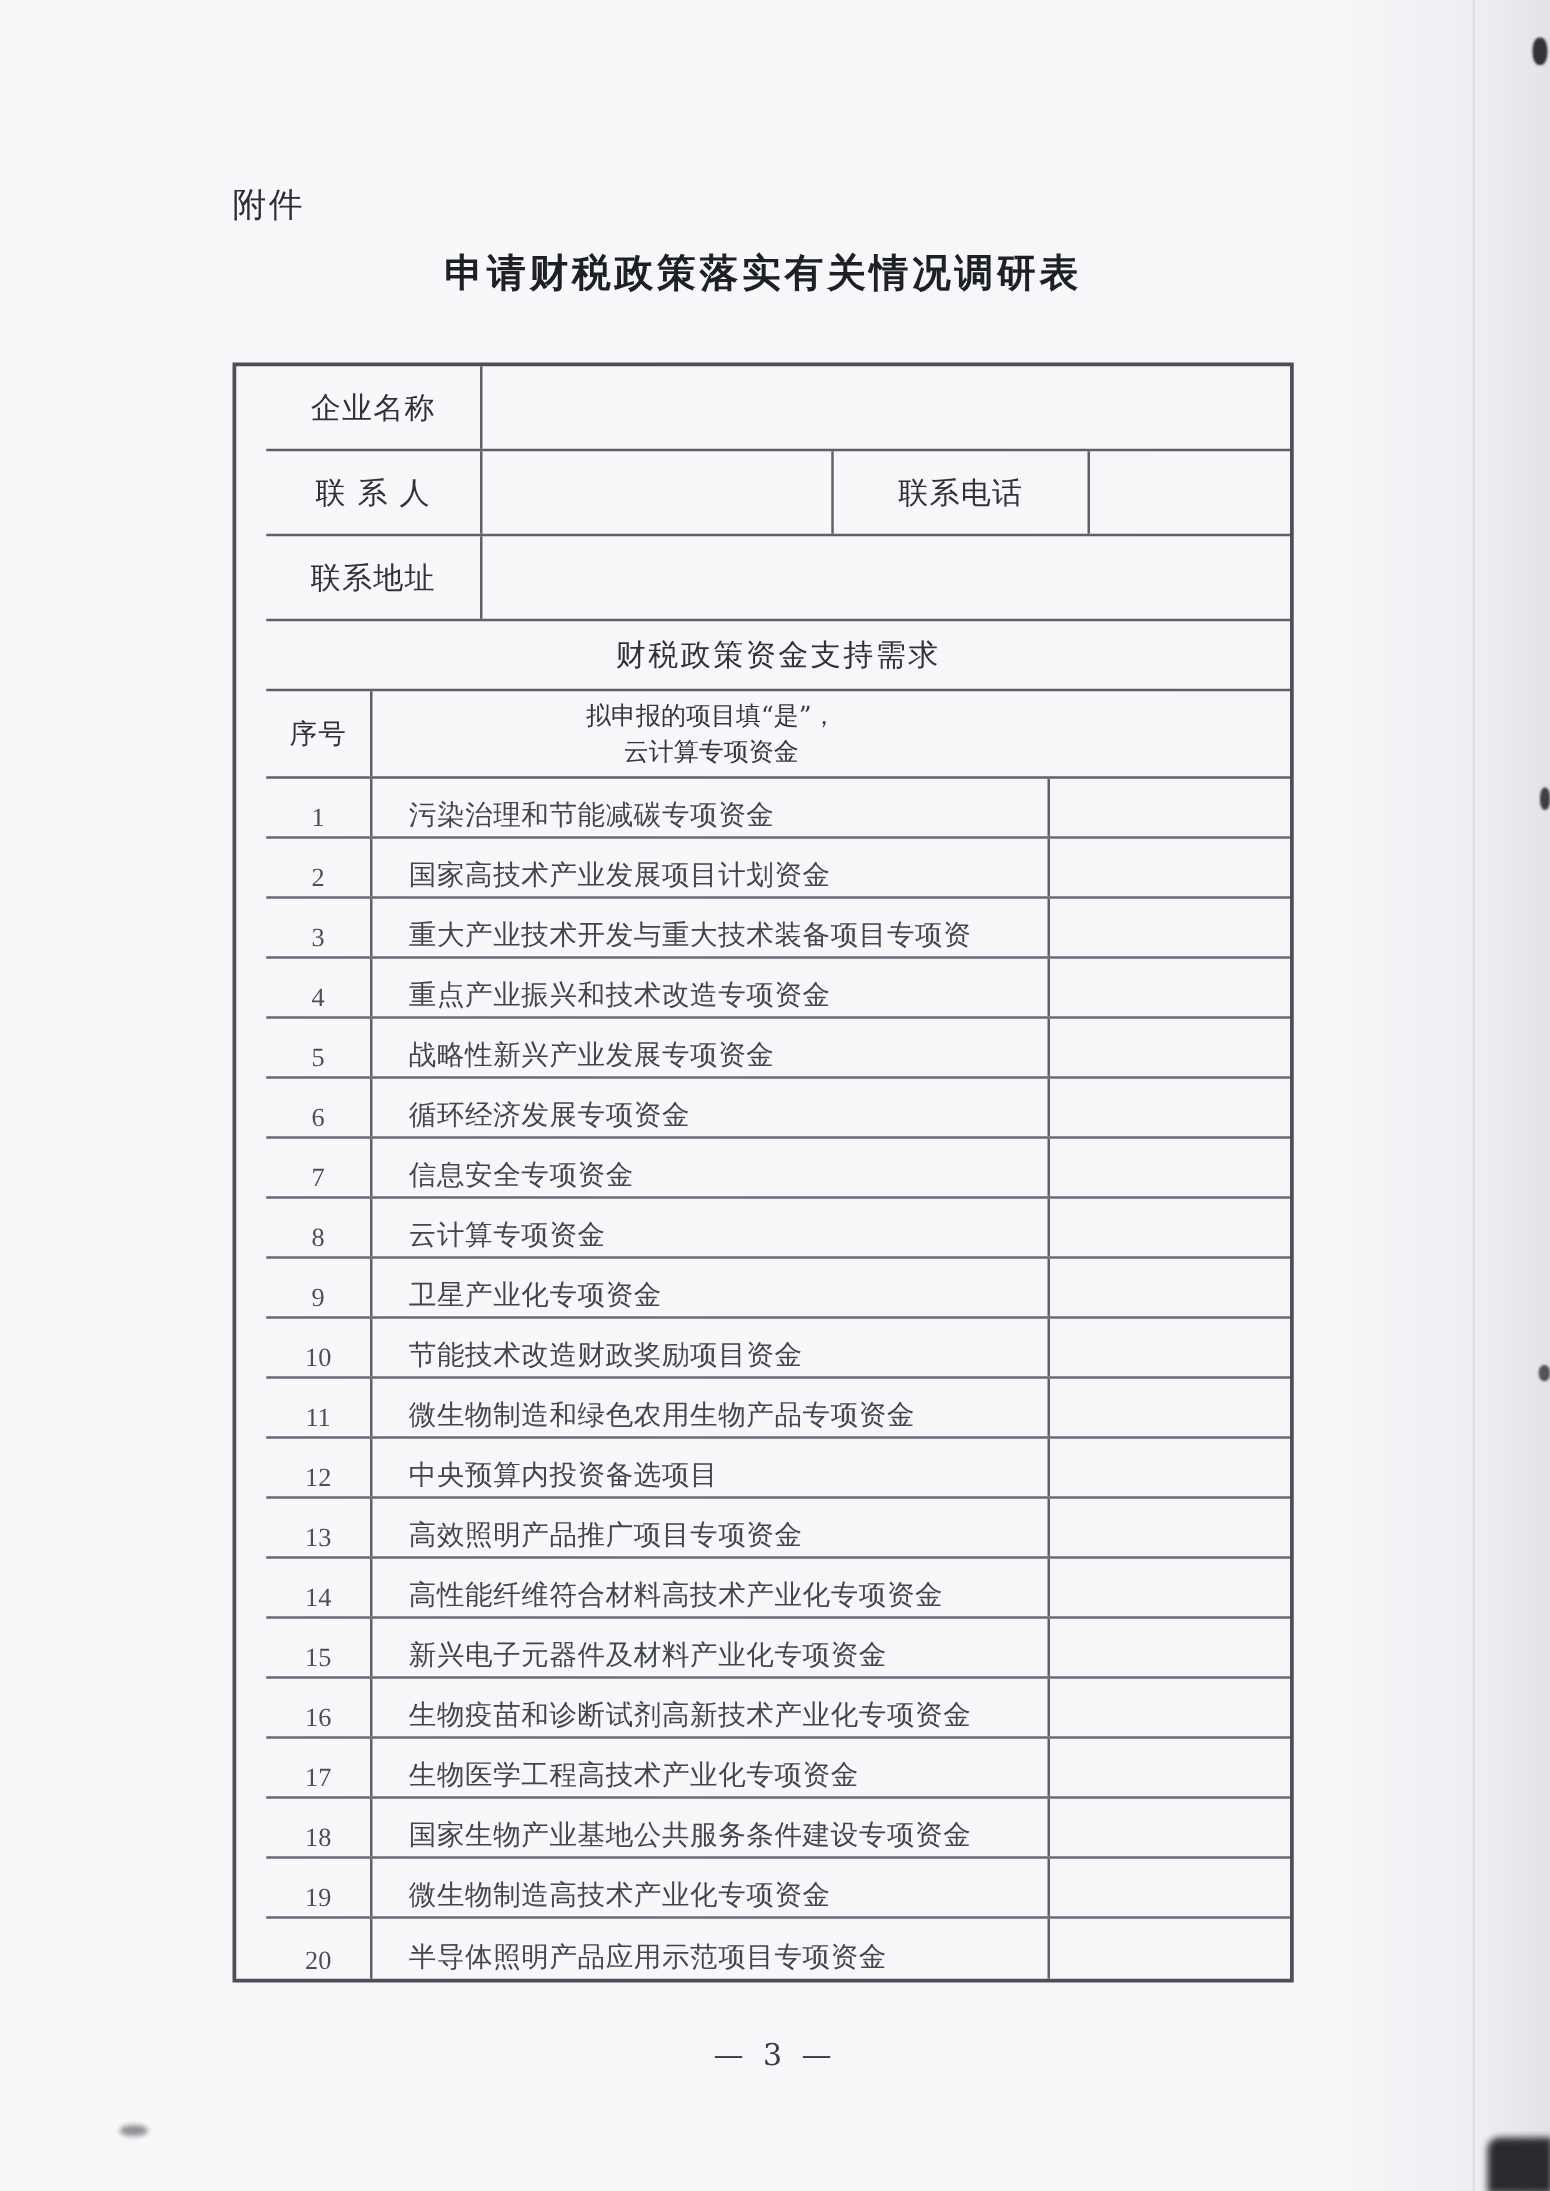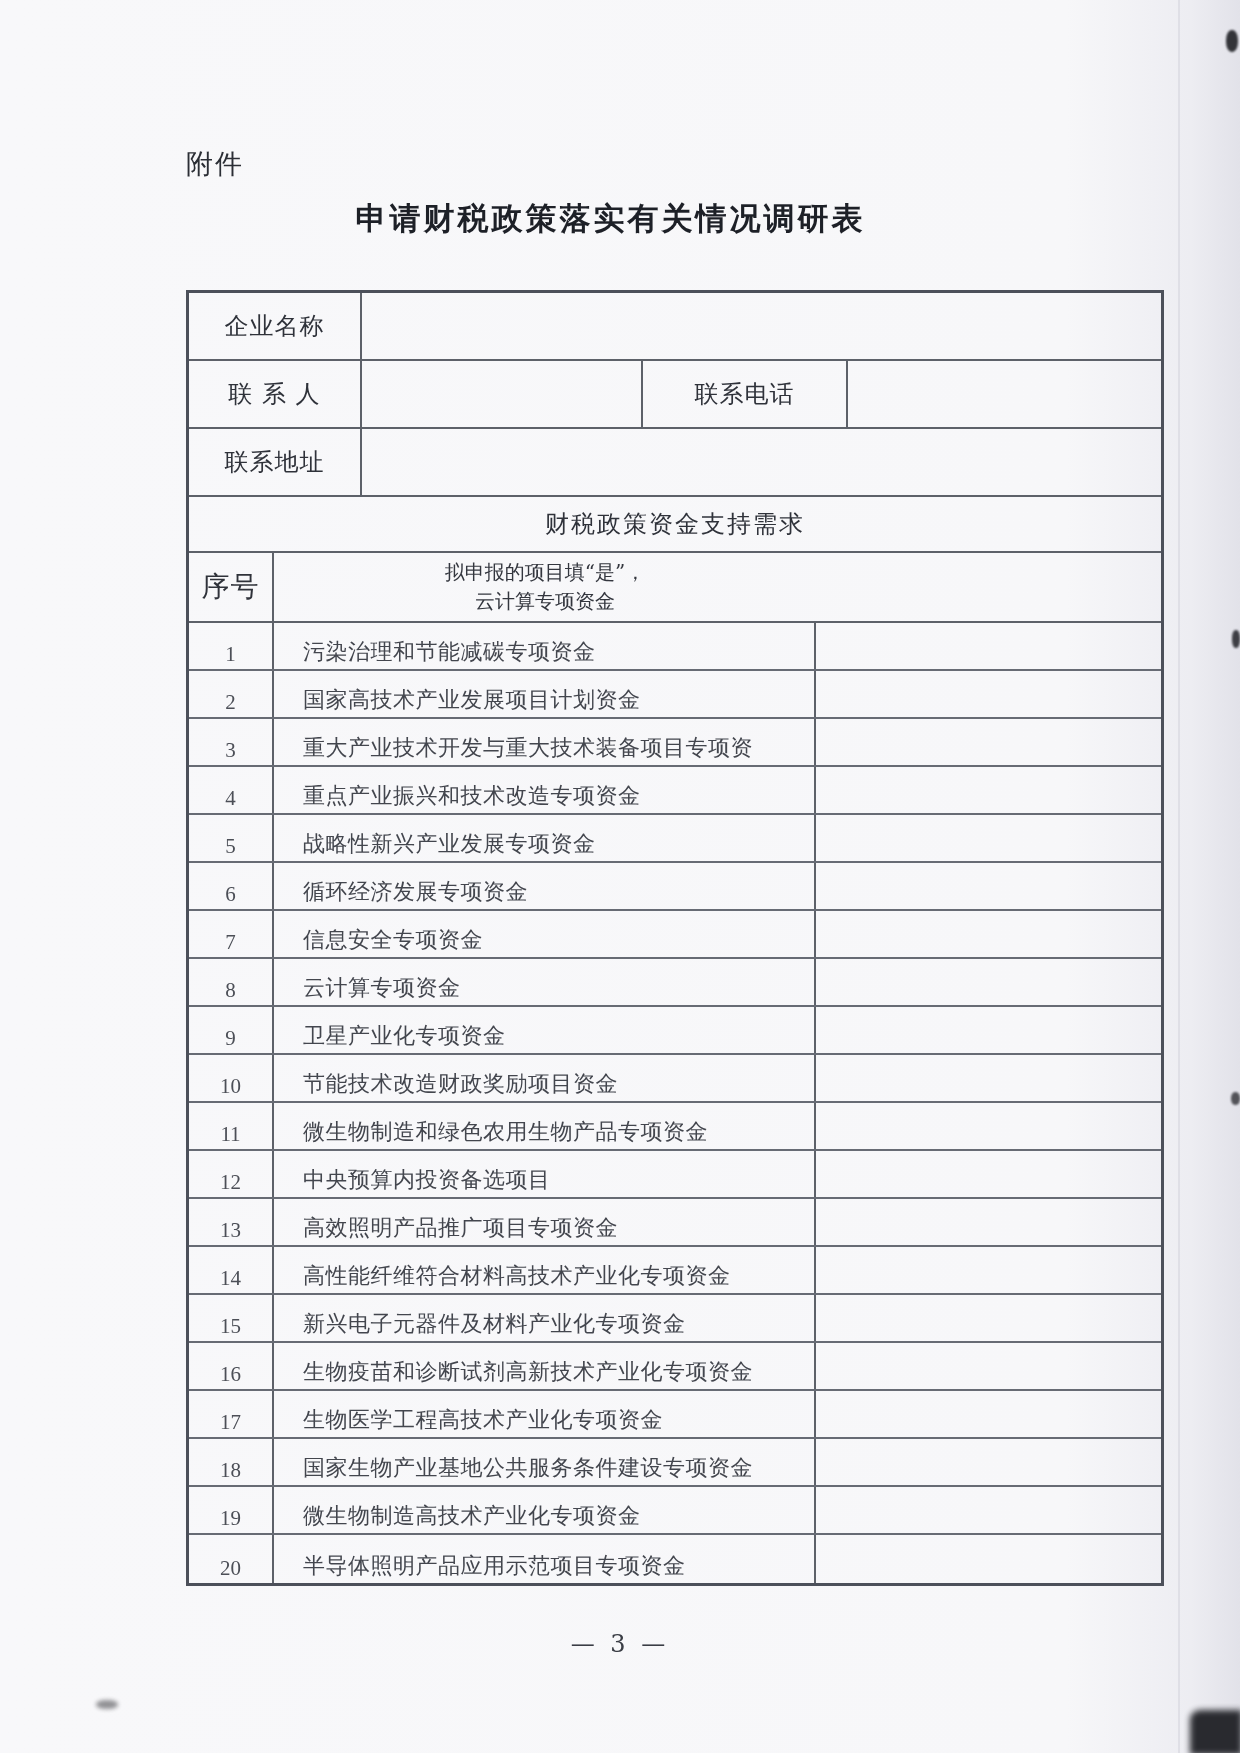--- a/index.html
+++ b/index.html
@@ -16,22 +16,23 @@
     font-size:27px;color:#2b2e35;letter-spacing:2px;
     font-family:"DejaVu Serif","Liberation Serif",serif;
     margin-left:16px;
   }
   .title-wrap{position:absolute;left:186px;top:198px;width:849px;text-align:center}
   .title{
     font-size:31px;font-weight:bold;letter-spacing:3px;color:#1d2027;
     font-family:"DejaVu Serif","Liberation Serif",serif;
   }
   .table{
-    position:absolute;left:186px;top:290px;width:978px;
+    position:absolute;left:186px;top:290px;width:849px;
     border:3px solid #4c505a;
+    padding-left:24px;
   }
   .irow{display:grid;height:68px;border-bottom:2px solid #5d6169}
   .irow.r1{grid-template-columns:173px 1fr}
   .irow.r3{grid-template-columns:173px 281px 205px 1fr}
   .cell{
     border-right:2px solid #5d6169;
     display:flex;align-items:center;justify-content:center;
     min-width:0;
   }
   .cell.last{border-right:none}
@@ -39,21 +40,21 @@
     font-size:24px;letter-spacing:1px;color:#2f323a;white-space:pre;
     font-family:"DejaVu Serif","Liberation Serif",serif;
   }
   .sechdr{
     height:56px;border-bottom:2px solid #5d6169;
     display:flex;align-items:center;justify-content:center;
     font-size:24px;letter-spacing:2px;color:#2f323a;
     font-family:"DejaVu Serif","Liberation Serif",serif;
   }
   .chrow{display:grid;grid-template-columns:85px 542px 1fr;height:70px;border-bottom:2px solid #5d6169}
-  .chrow .label{font-size:28px}
+  .chrow .label{font-size:22px}
   .applyhdr{
     flex-direction:column;
     font-size:20px;line-height:1.45;color:#33363e;letter-spacing:0;
     font-family:"DejaVu Serif","Liberation Serif",serif;
     text-align:center;
     border-radius:11px;
   }
   .drow{display:grid;grid-template-columns:85px 542px 1fr;height:48px;border-bottom:2px solid #676b74}
   .drow:last-child{border-bottom:none}
   .drow .no{

